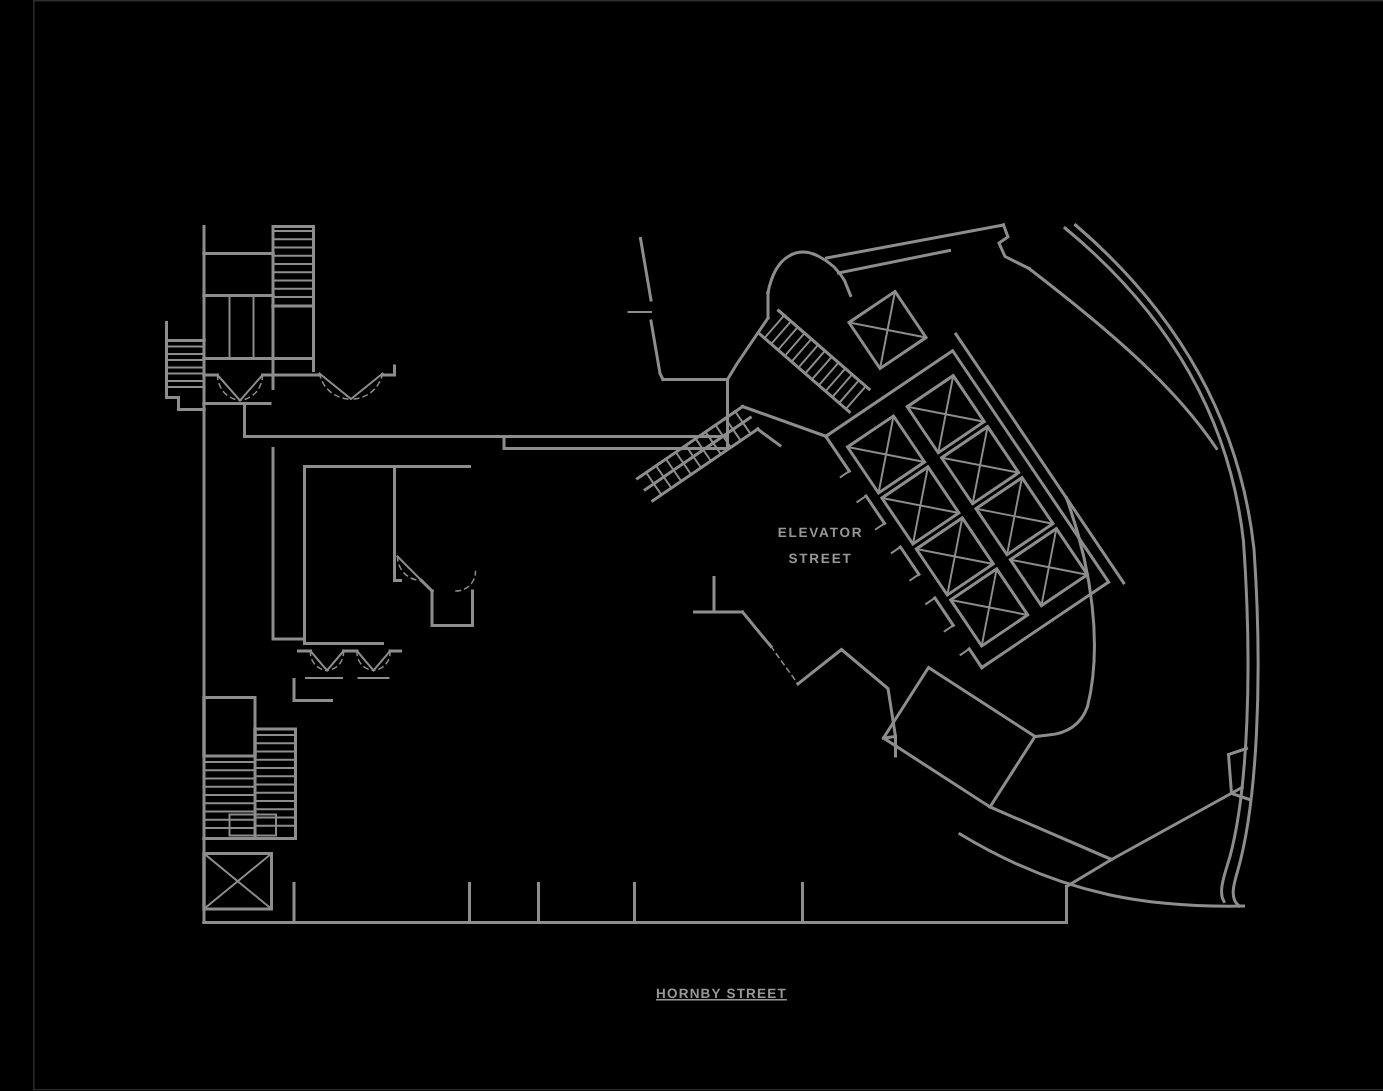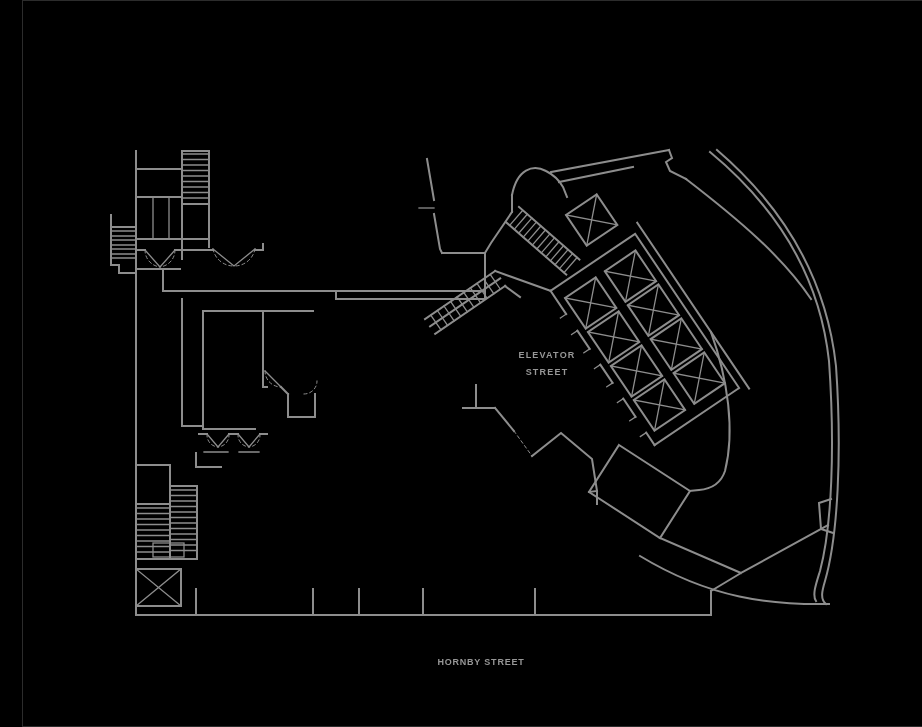--- a/index.html
+++ b/index.html
@@ -11,21 +11,21 @@
   }
   #plan-svg{position:absolute;left:0;top:0;}
   #plan-svg *{fill:none;stroke:#8d8d8d;stroke-width:2;stroke-linecap:square;}
   #plan-svg .thin{stroke-width:1.3;}
   #plan-svg .dash{stroke-width:1;stroke-dasharray:3 3;}
   .plan-label{
     position:absolute;color:#979797;font-weight:bold;font-size:9px;
     letter-spacing:1.2px;text-align:center;line-height:17px;white-space:nowrap;
   }
   #lobby-label{left:462px;top:346px;width:124px;}
-  #street-label{left:396px;top:653px;width:124px;letter-spacing:0.8px;}
+  #street-label{left:396px;top:653px;width:124px;letter-spacing:0.8px;text-decoration:underline;}
 </style>
 </head>
 <body>
 
 <div id="viewport">
 
   <svg id="plan-svg" width="922" height="727" viewBox="0 0 922 727">
 
     <defs>
       <g id="ecell">

